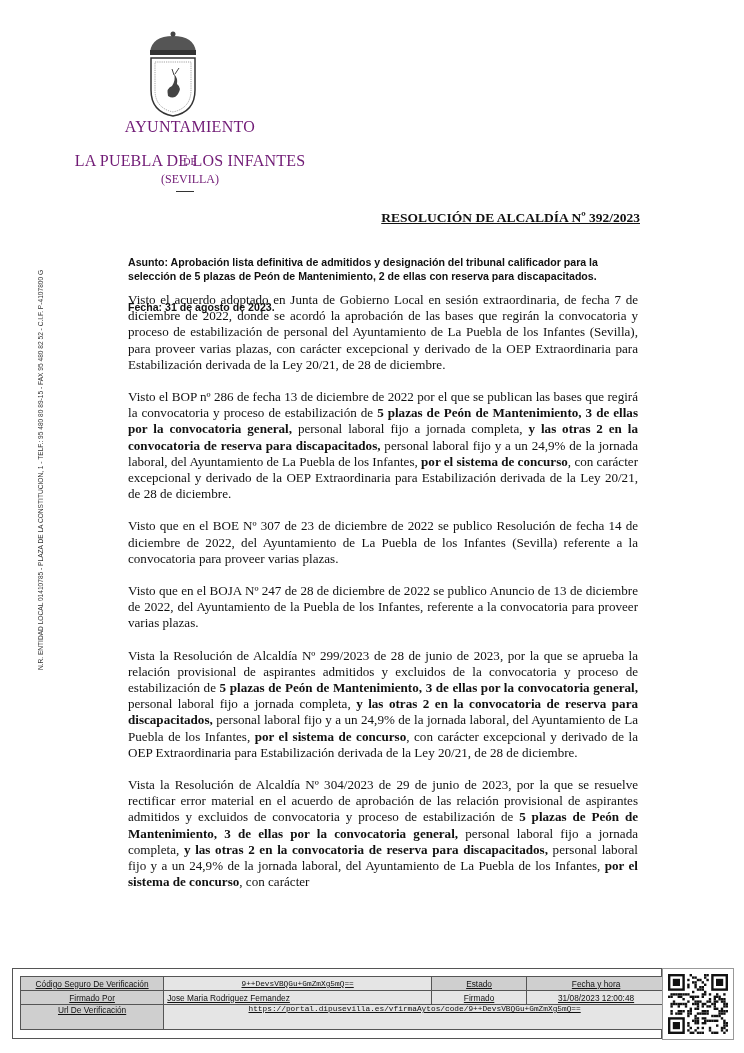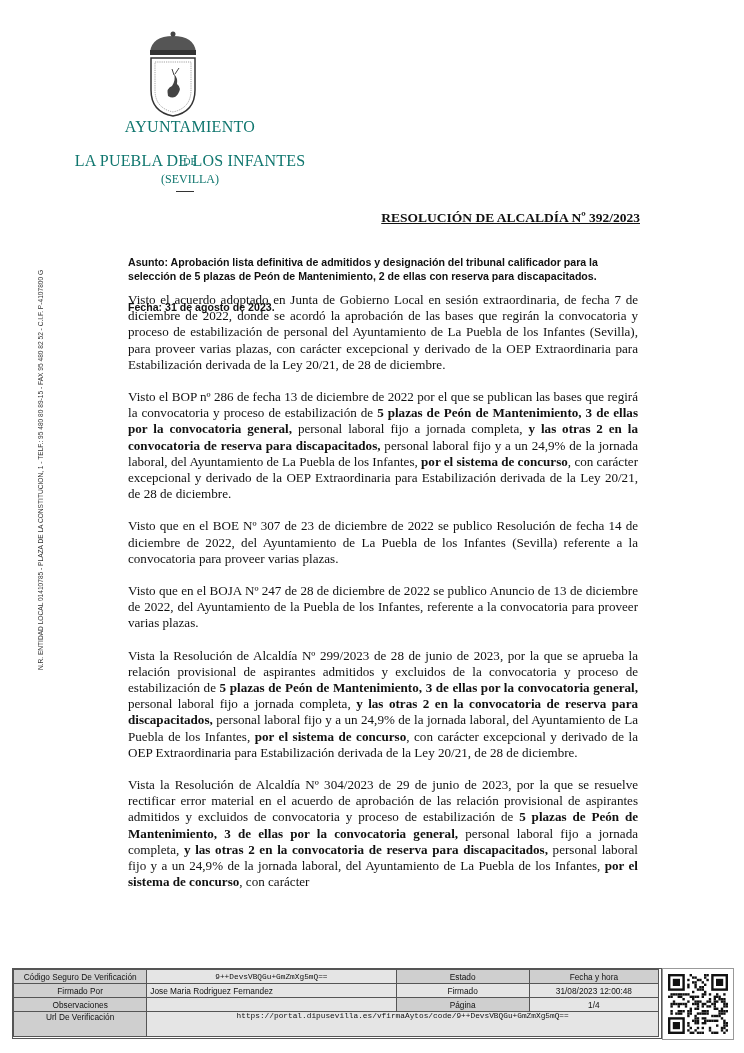--- a/index.html
+++ b/index.html
@@ -1,34 +1,34 @@
 <!DOCTYPE html>
 <html><head>
 <meta charset="utf-8">
 <style>
   html, body { margin:0; padding:0; background:#ffffff; }
   body { width:744px; height:1053px; position:relative; overflow:hidden; font-family:"Liberation Serif", serif; color:#111; }
   .logo { position:absolute; left:138px; top:30px; width:70px; height:90px; }
-  .org { position:absolute; left:60px; width:260px; text-align:center; font-family:"Liberation Serif", serif; color:#0f766e; }
+  .org { position:absolute; left:60px; width:260px; text-align:center; font-family:"Liberation Serif", serif; color:#701a75; }
   .org1 { top:118px; font-size:16px; letter-spacing:0.3px; }
   .org2 { top:156px; font-size:10px; }
   .org3 { top:152px; font-size:16px; letter-spacing:0.2px; }
   .org4 { top:172px; font-size:12px; }
   .org-rule { position:absolute; left:176px; top:191px; width:18px; height:1px; background:#333; }
   .sidebar { position:absolute; left:28px; top:255px; width:24px; height:430px; }
   .sidebar span { position:absolute; left:50%; top:50%; transform:translate(-50%,-50%) rotate(-90deg); white-space:nowrap; font-family:"Liberation Sans", sans-serif; font-size:6.6px; color:#333; }
   .title { position:absolute; left:120px; width:520px; top:210px; text-align:right; font-weight:bold; font-size:13.5px; text-decoration:underline; }
   .meta { position:absolute; left:128px; width:520px; font-family:"Liberation Sans", sans-serif; font-weight:bold; font-size:10.6px; line-height:13.5px; }
   .meta-date { top:259px;margin-top:42px; }
   .meta-subject { top:256px; }
   .body { position:absolute; left:128px; width:510px; top:276px; font-size:13.1px; line-height:16.2px; text-align:justify; }
   .body p { margin:16px 0 14px 0; }
   .body b { font-weight:bold; }
   .footer { position:absolute; left:12px; top:968px; width:648px; height:69px; border:1px solid #555; font-family:"Liberation Sans", sans-serif; }
-  table.ft { border-collapse:collapse; width:646px; margin:0; font-size:8.3px; }
+  table.ft { border-collapse:collapse; width:646px; margin:7px; font-size:8.3px;text-decoration:underline; }
   table.ft td { border:1px solid #555; height:13px; padding:0 3px; }
   td.lab { background:#cfcfcf; text-align:center; width:124px; }
   td.val { background:#e5e5e5; }
   td.mono { font-family:"Liberation Mono", monospace; font-size:7.8px; text-align:center; }
   td.c { text-align:center; }
   .qr { position:absolute; left:662px; top:968px; width:70px; height:70px; border:1px solid #999; background:#fff; }
 </style>
 </head>
 <body>
 
@@ -73,26 +73,20 @@
       <td class="lab">Código Seguro De Verificación</td>
       <td class="val mono" colspan="1" style="width:238px">9++DevsVBQGu+GmZmXg5mQ==</td>
       <td class="lab" style="width:80px">Estado</td>
       <td class="lab" style="width:120px">Fecha y hora</td>
     </tr>
     <tr>
       <td class="lab">Firmado Por</td>
       <td class="val">Jose Maria Rodriguez Fernandez</td>
       <td class="val c">Firmado</td>
       <td class="val c">31/08/2023 12:00:48</td>
-    </tr>
-    <tr>
-      <td class="lab">Observaciones</td>
-      <td class="val"></td>
-      <td class="lab">Página</td>
-      <td class="val c">1/4</td>
     </tr>
     <tr>
       <td class="lab" style="height:24px;vertical-align:top">Url De Verificación</td>
       <td class="val mono" colspan="3" style="vertical-align:top">https://portal.dipusevilla.es/vfirmaAytos/code/9++DevsVBQGu+GmZmXg5mQ==</td>
     </tr>
   </tbody>
     </table>
 </div>
 
 <div class="qr">

